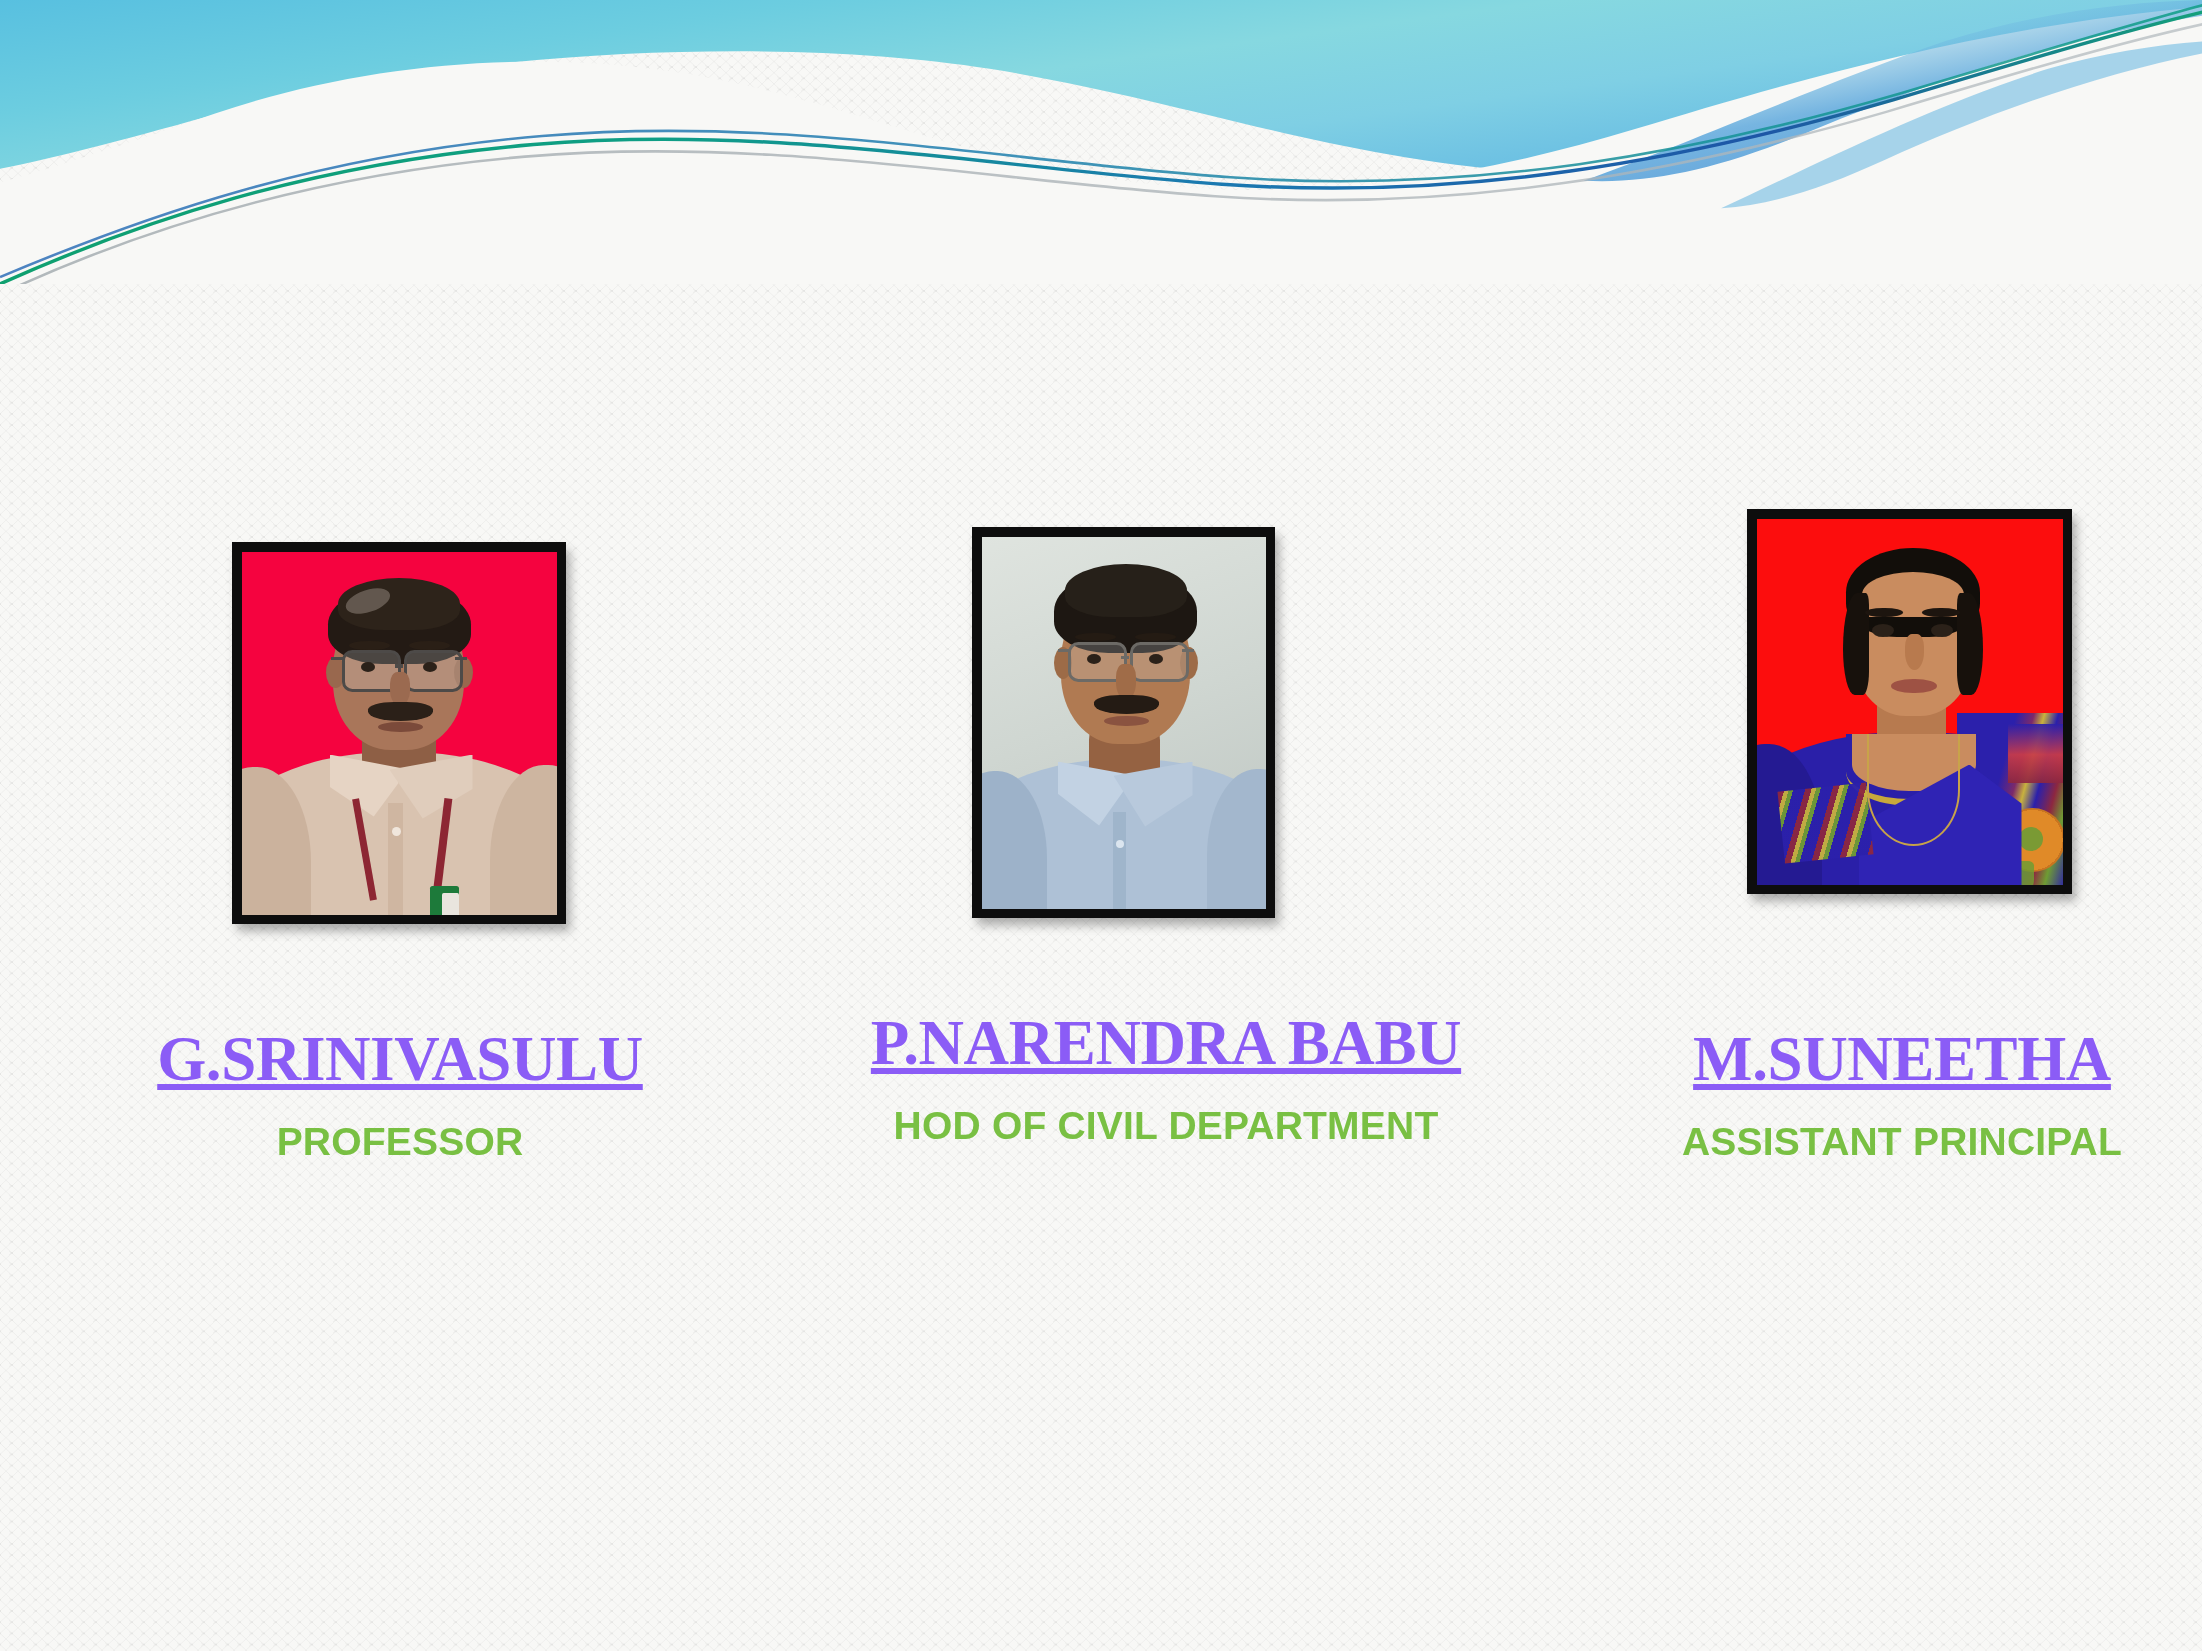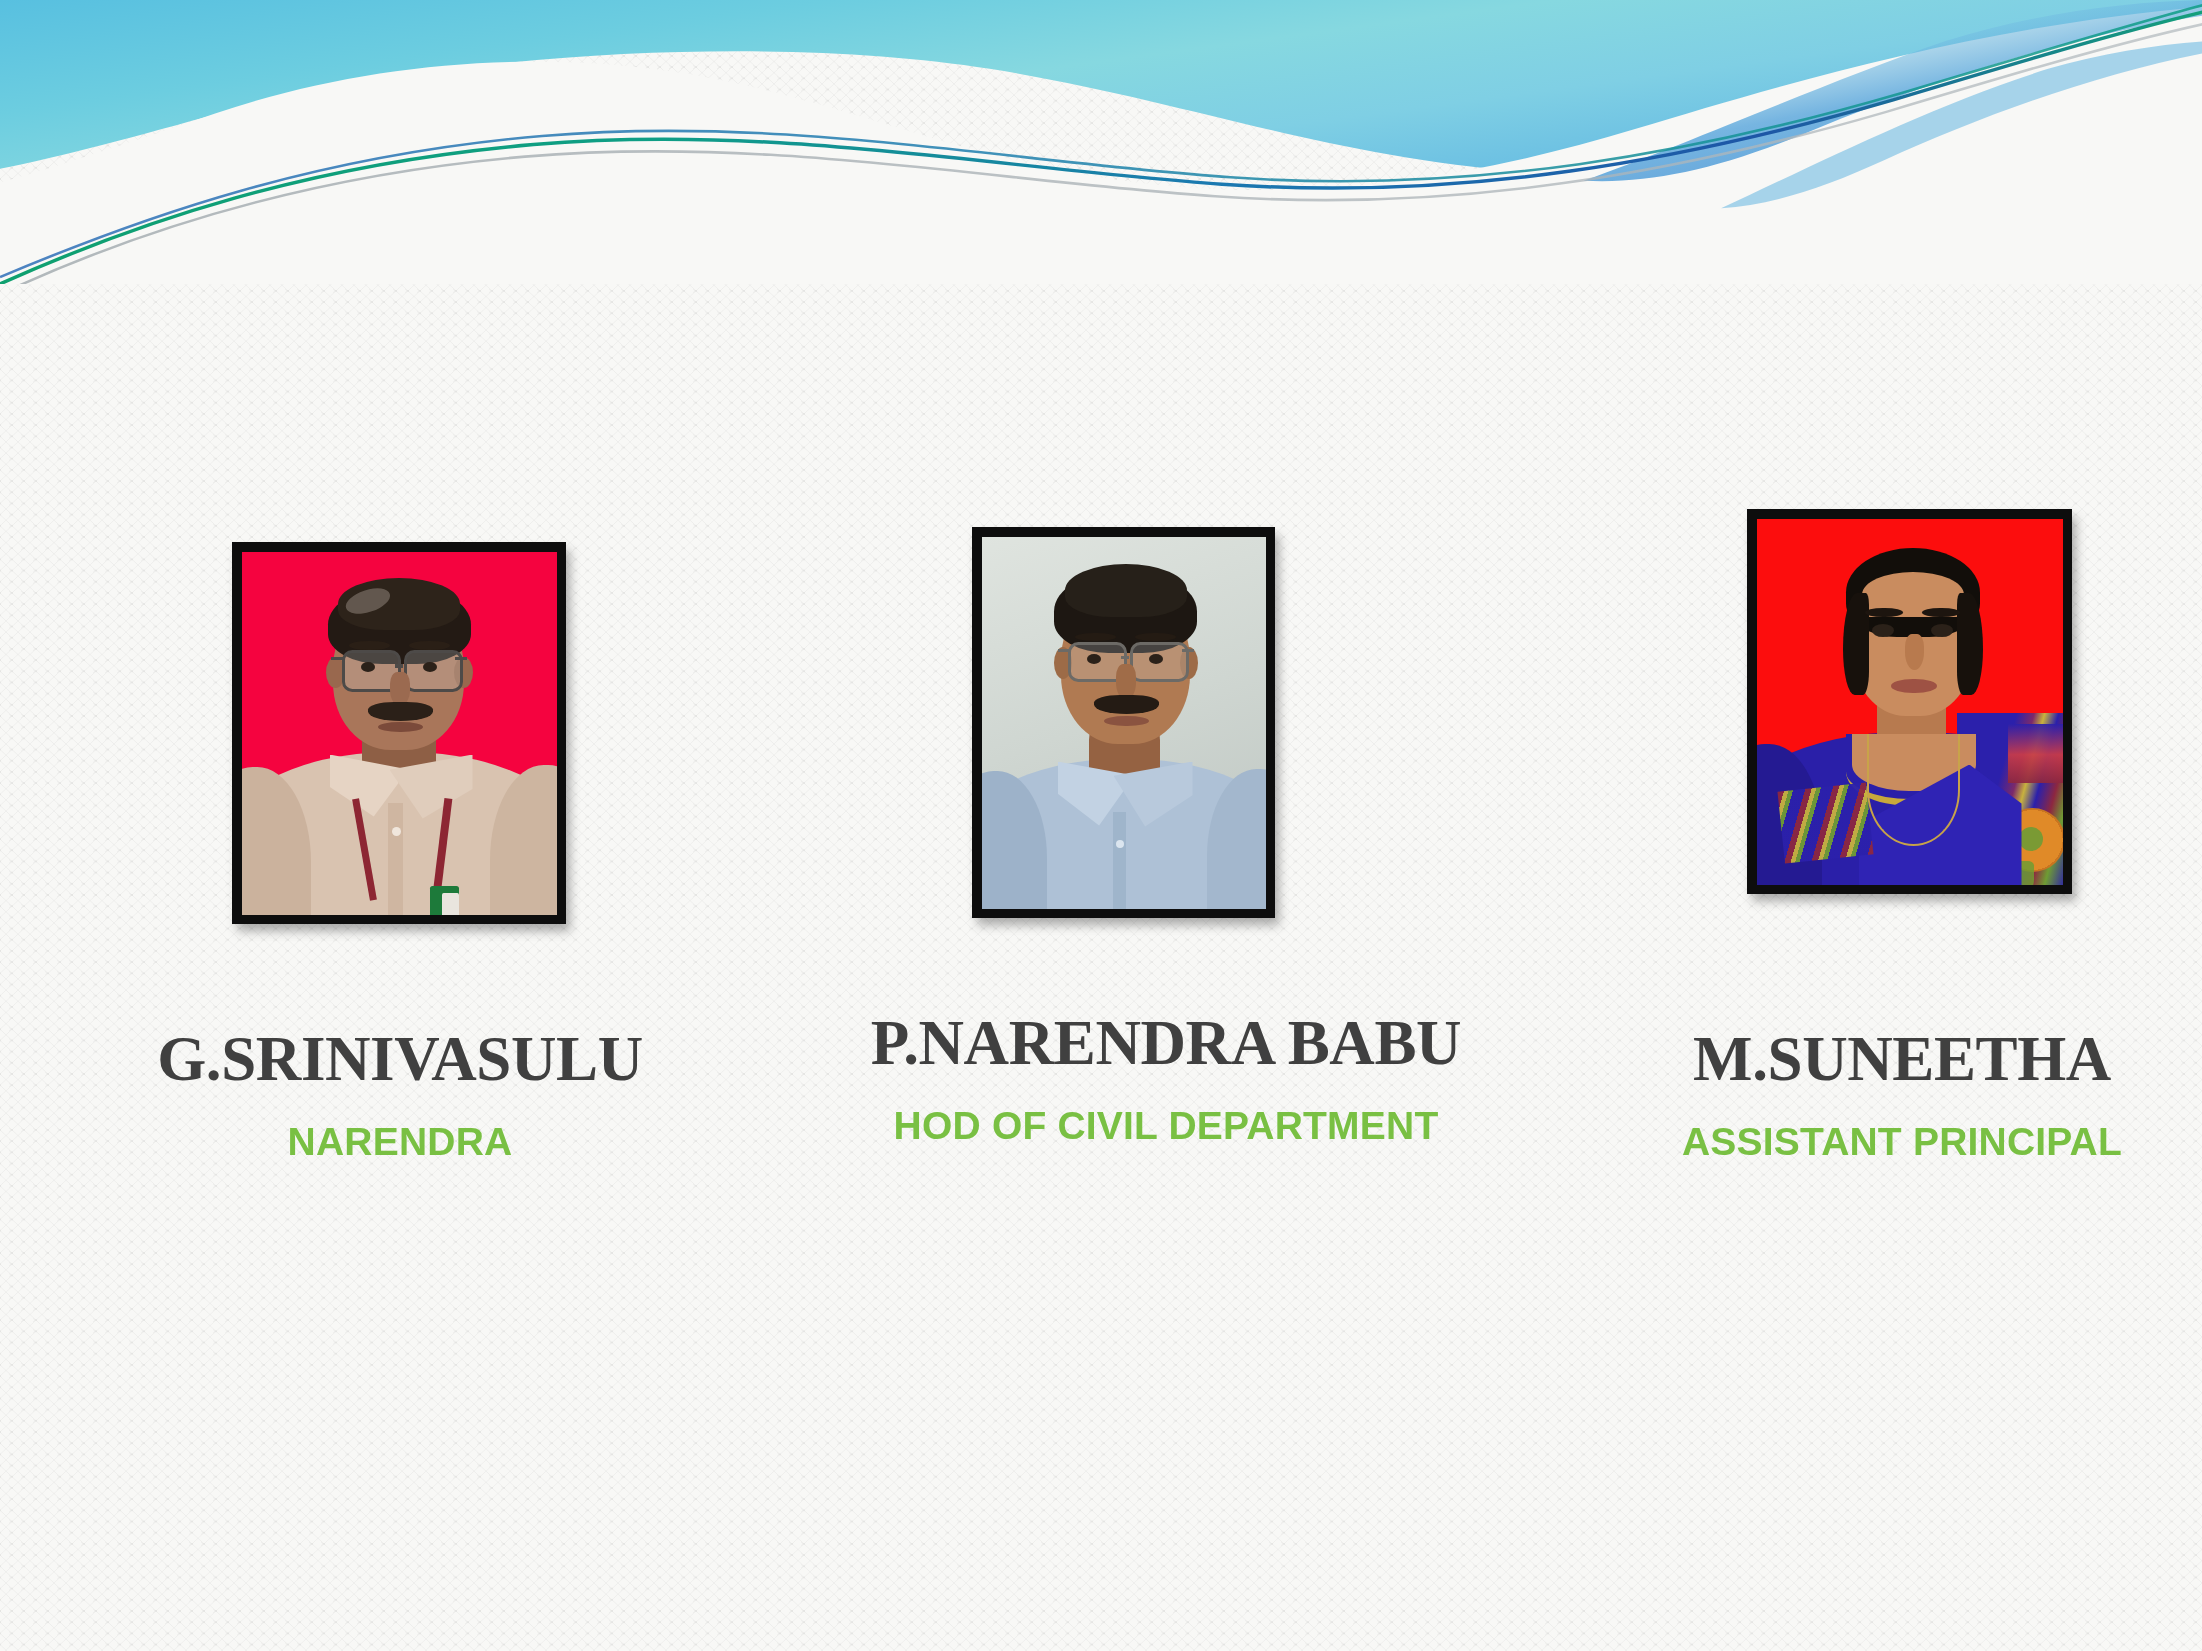--- a/index.html
+++ b/index.html
@@ -127,23 +127,24 @@
   .flower   { position: absolute; border-radius: 50%; }
   .chain    { position: absolute; border: 2.6px solid #c8a349; border-top: none; border-radius: 0 0 50% 50%; }
 
   
   .caption { position: absolute; text-align: center; }
   .person-name {
     font-family: "Liberation Serif", "DejaVu Serif", serif;
     font-weight: 700;
     font-size: 63px;
     line-height: 1;
-    color: #404040;
+    color: #8b5cf6;
     white-space: nowrap;
     letter-spacing: -0.4px;
+    text-decoration: underline;
   }
   .person-role {
     font-family: "Liberation Sans", sans-serif;
     font-weight: 700;
     font-size: 39px;
     line-height: 1;
     color: #79c043;
     white-space: nowrap;
     margin-top: 31px;
     letter-spacing: 0.2px;
@@ -263,21 +264,21 @@
             <div class="lanyard" style="left:119px; top:246px; width:6.9px; height:103px; background:#8d2633; transform:rotate(-10deg);"></div>
             <div class="idcard" style="left:188px; top:334px; width:29px; height:53px; background:#1d7a3a;
                  border-radius:2.6px;"></div>
             <div class="idcard" style="left:200px; top:341px; width:17px; height:38px; background:#e9e5de; border-radius:1.7px;"></div>
           </div>
         </div>
       </div>
 
       <div class="caption" style="left:112px; top:1028px; width:576px;">
         <div class="person-name">G.SRINIVASULU</div>
-        <div class="person-role">NARENDRA</div>
+        <div class="person-role">PROFESSOR</div>
       </div>
     </div>
 
     <div class="person" style="left:0px; top:0px; width:2203px; height:1652px;">
 
       <div class="photo-frame" style="left:972px; top:527px; width:303px; height:391px;">
         <div class="photo-inner">
           <div class="portrait">
             <div class="bg-fill" style="background:linear-gradient(160deg,#dfe4df 0%,#cfd6d1 48%,#bcc4c0 100%);"></div>
 

